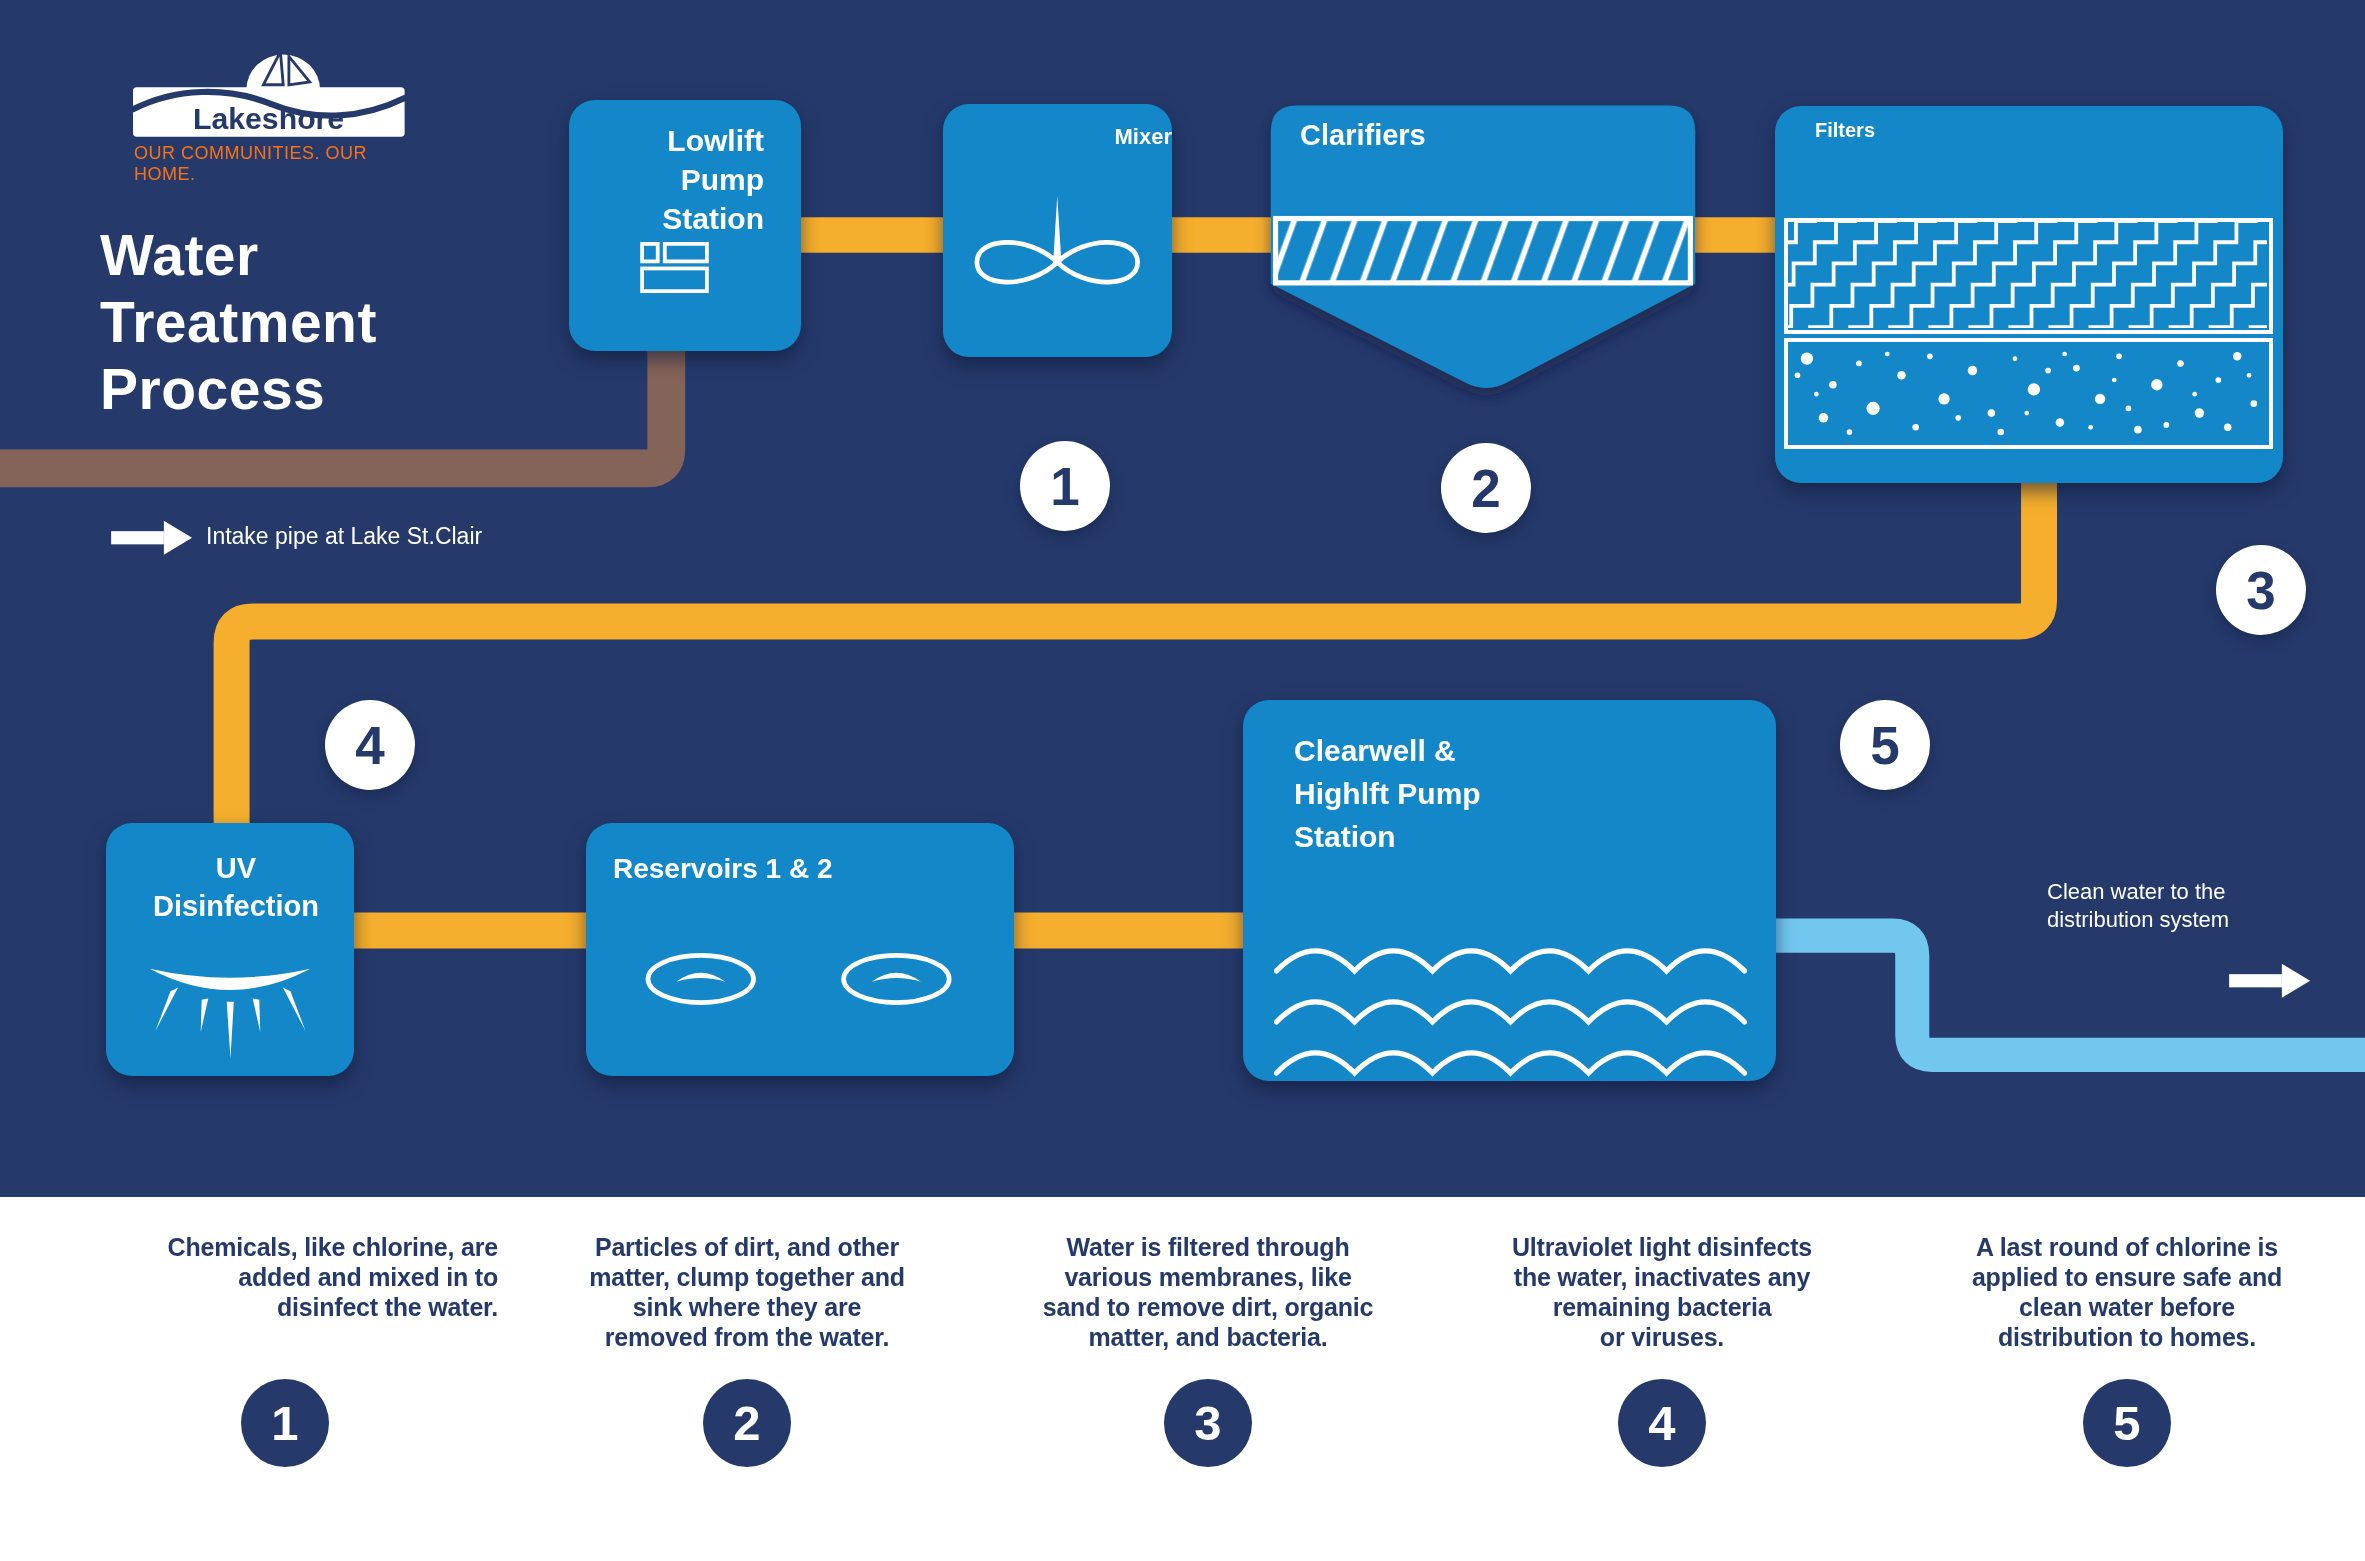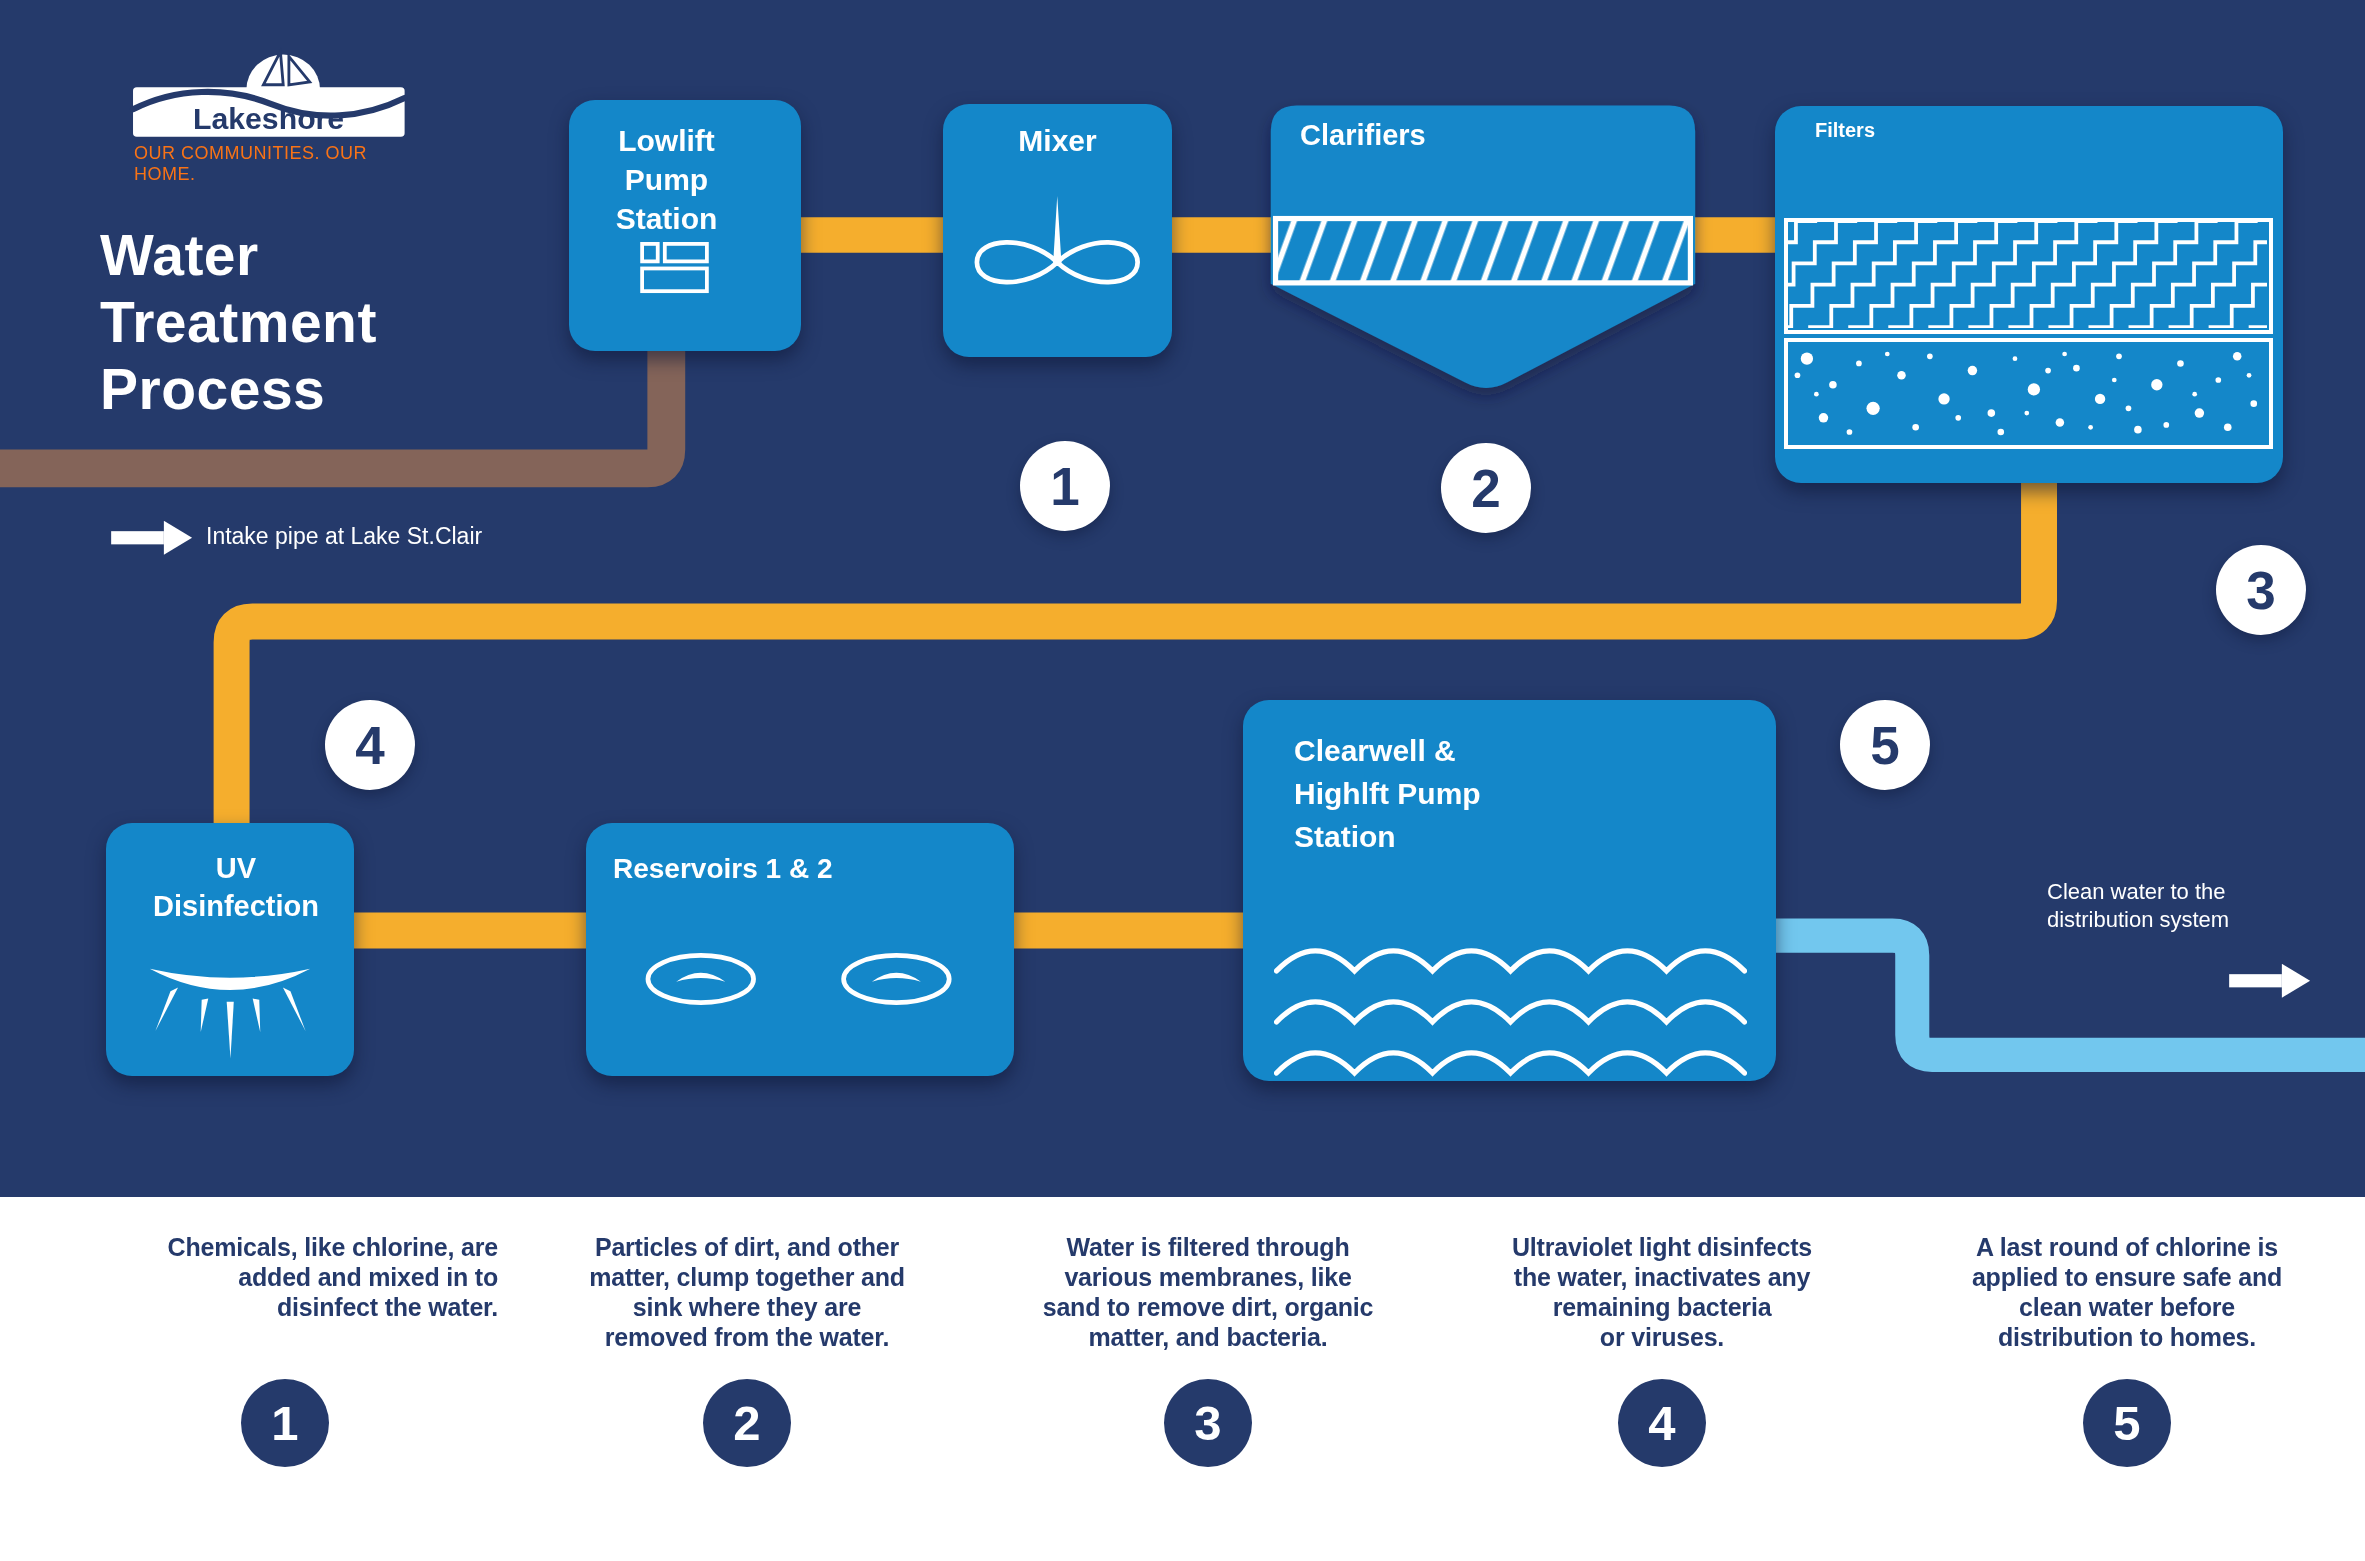--- a/index.html
+++ b/index.html
@@ -97,33 +97,33 @@
 Treatment
 Process</div>
 
   <svg class="abs" style="left:111px;top:518px" width="85" height="40" viewBox="0 0 180 85">
     <rect x="0" y="28" width="112" height="28" fill="#fff"></rect>
     <polygon points="112,6 112,78 172,42" fill="#fff"></polygon>
   </svg>
   <div class="abs intake-label">Intake pipe at Lake St.Clair</div>
 
   <div class="abs box" style="left:569px;top:100px;width:232px;height:251px;"></div>
-  <div class="abs box-title t-center pre" style="left:569px;top:121px;width:195px;font-size:30px;line-height:39px;">Lowlift
+  <div class="abs box-title t-center pre" style="left:569px;top:121px;width:195px;font-size:30px;line-height:39px;text-align:right;">Lowlift
 Pump
 Station</div>
   <svg class="abs" style="left:640px;top:242px" width="69" height="52" viewBox="0 0 145 110">
     <g fill="none" stroke="#fff" stroke-width="8">
       <rect x="4" y="4" width="33" height="37"></rect>
       <rect x="52" y="4" width="89" height="37"></rect>
       <rect x="4" y="56" width="137" height="48"></rect>
     </g>
   </svg>
 
   <div class="abs box" style="left:943px;top:104px;width:229px;height:253px;"></div>
-  <div class="abs box-title t-center" style="left:943px;top:124px;width:229px;font-size:30px;">Mixer</div>
+  <div class="abs box-title t-center" style="left:943px;top:124px;width:229px;font-size:22px;text-align:right;">Mixer</div>
   <svg class="abs" style="left:971px;top:189px" width="173" height="104" viewBox="0 0 365 220">
     <path d="M182,15 L191,160 L173,160 Z" fill="#fff"></path>
     <path d="M182,155 C120,96 12,102 12,155 C12,208 120,214 182,155 C244,96 352,102 352,155 C352,208 244,214 182,155 Z" fill="none" stroke="#fff" stroke-width="10" stroke-linejoin="round"></path>
   </svg>
 
   <div class="abs box-title" style="left:1300px;top:119px;font-size:29px;">Clarifiers</div>
 
   <div class="abs box" style="left:1775px;top:106px;width:508px;height:377px;"></div>
   <div class="abs box-title" style="left:1815px;top:119px;font-size:20px;">Filters</div>
 

